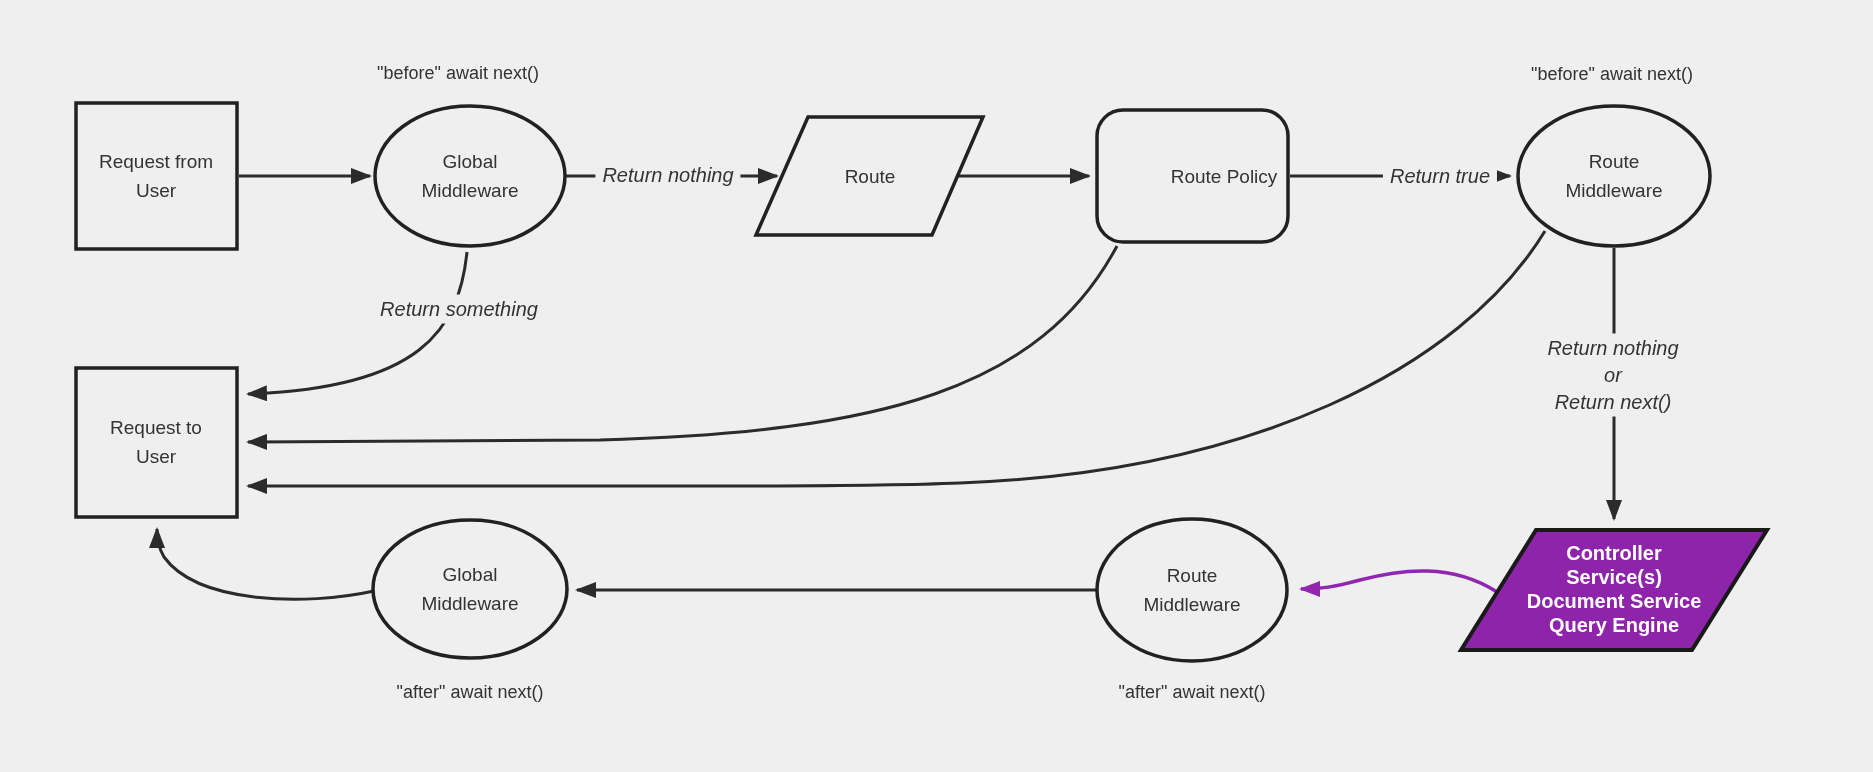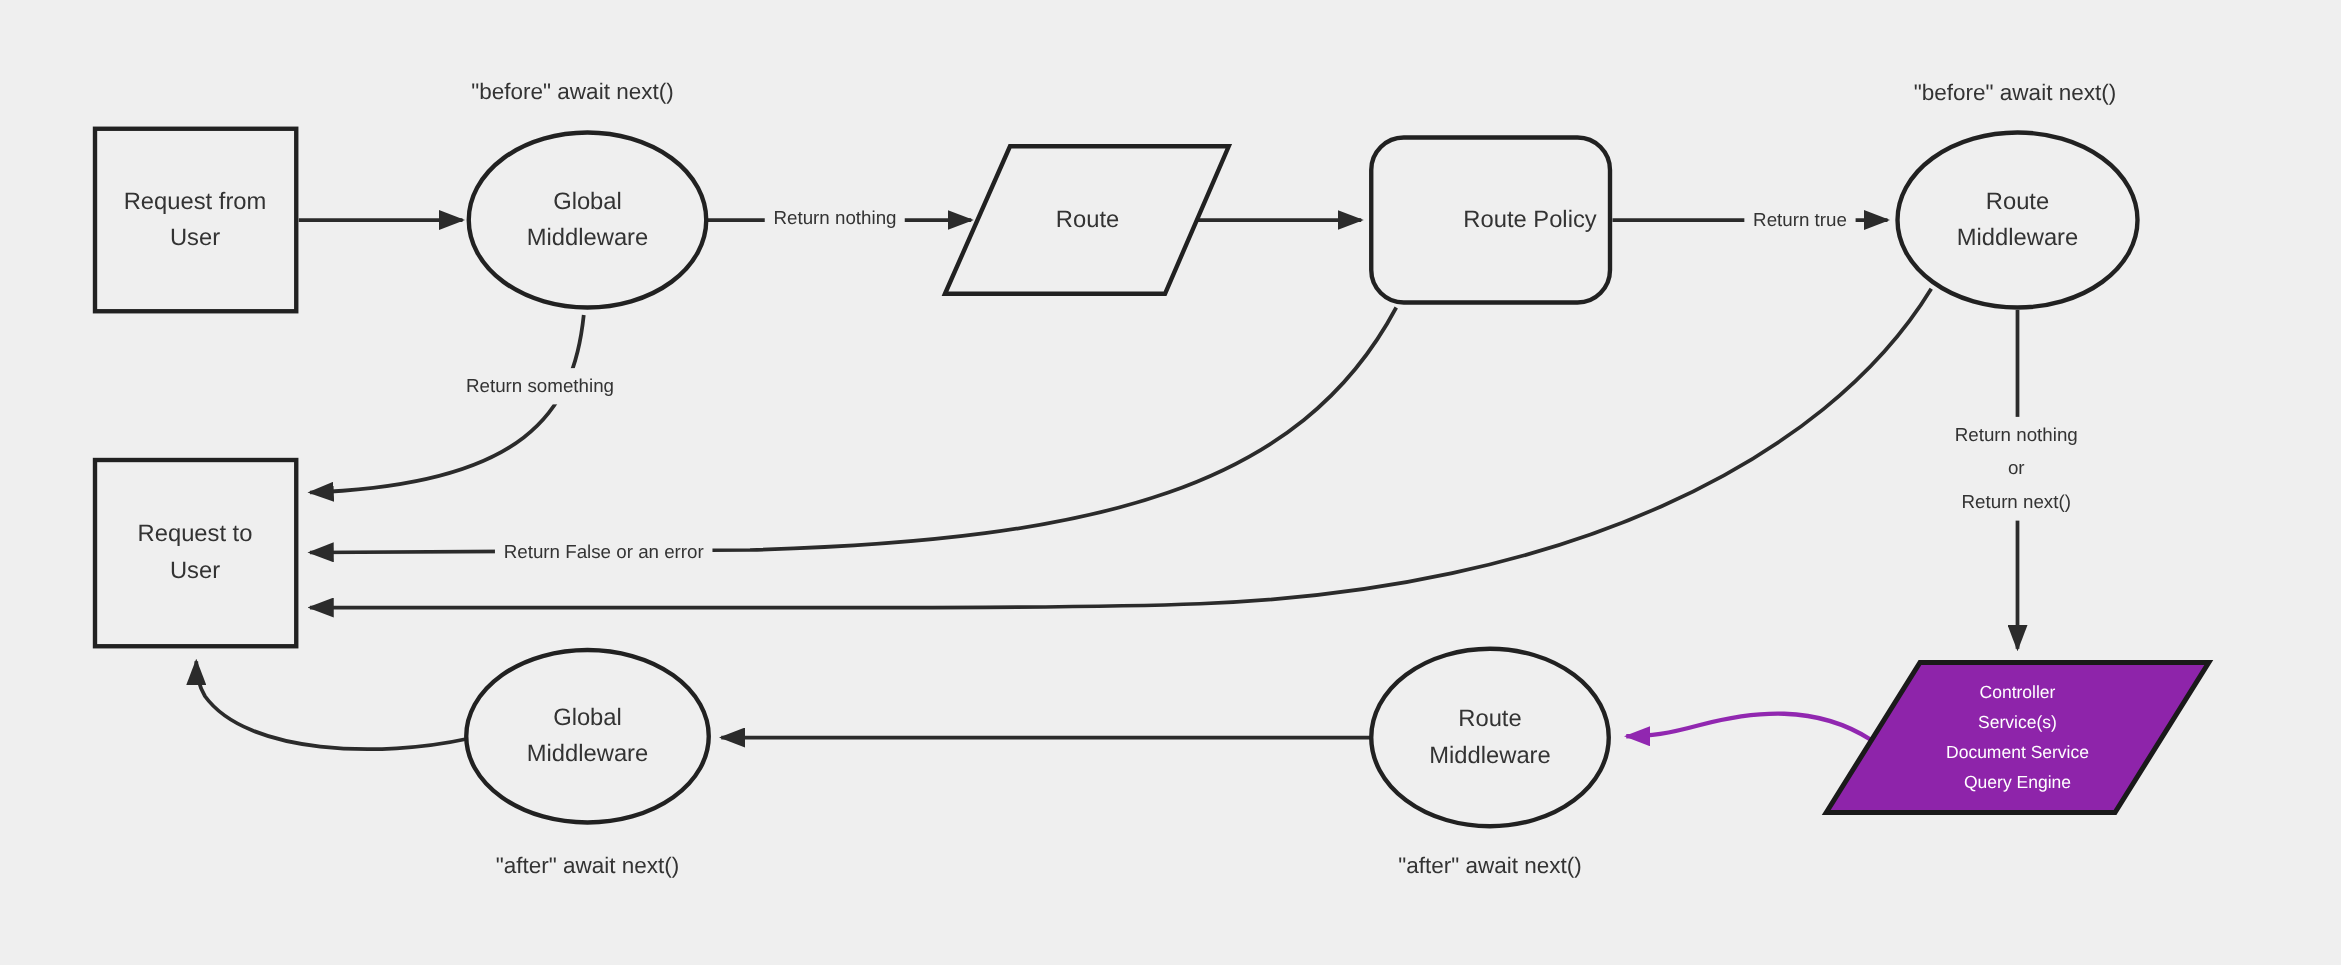--- a/index.html
+++ b/index.html
@@ -7,23 +7,23 @@
   #canvas {
     position:relative; width:1873px; height:772px;
     background:#efefef; overflow:hidden;
   }
   #diagram-svg { position:absolute; left:0; top:0; }
   .lbl, .elbl, .ann, .ctl {
     position:absolute; transform:translate(-50%,-50%);
     text-align:center; white-space:pre-line; color:#333333;
   }
   .lbl { font-size:19px; line-height:29px; }
-  .elbl { font-size:15px; line-height:27px; background:#efefef; padding:1px 7px; }
+  .elbl { font-size:20px; line-height:27px; background:#efefef; padding:1px 7px;font-style:italic; }
   .ann { font-size:18px; line-height:24px; }
-  .ctl { font-size:14px; font-weight:normal; line-height:24px; color:#ffffff; }
+  .ctl { font-size:20px; font-weight:bold; line-height:24px; color:#ffffff; }
 </style>
 </head>
 <body>
 
 <div id="canvas">
 
   <svg id="diagram-svg" width="1873" height="772" viewBox="0 0 1873 772">
     <defs>
       <marker id="arrow" markerUnits="userSpaceOnUse" markerWidth="21" markerHeight="16" viewBox="0 0 21 16" refX="19" refY="8" orient="auto">
         <path d="M0,0 L21,8 L0,16 Z" fill="#2b2b2b"></path>
@@ -74,22 +74,21 @@
 Service(s)
 Document Service
 Query Engine</div>
   <div class="lbl" style="left:1192px;top:590px">Route
 Middleware</div>
   <div class="lbl" style="left:470px;top:589px">Global
 Middleware</div>
 
   <div class="elbl" style="left:668px;top:175px">Return nothing</div>
   <div class="elbl" style="left:1440px;top:176px">Return true</div>
-  <div class="elbl" style="left:432px;top:309px">Return something</div>
-  <div class="elbl" style="left:483px;top:442px">Return False or an error</div>
+  <div class="elbl" style="left:459px;top:309px">Return something</div>
   <div class="elbl" style="left:1613px;top:375px">Return nothing
 or
 Return next()</div>
 
   <div class="ann" style="left:458px;top:73px">"before" await next()</div>
   <div class="ann" style="left:1612px;top:74px">"before" await next()</div>
   <div class="ann" style="left:470px;top:692px">"after" await next()</div>
   <div class="ann" style="left:1192px;top:692px">"after" await next()</div>
 
 </div>

